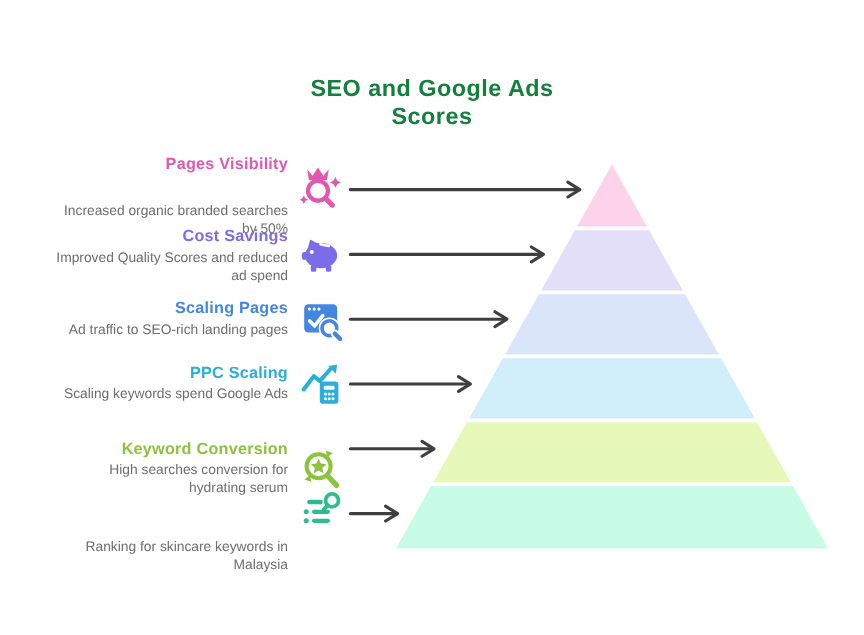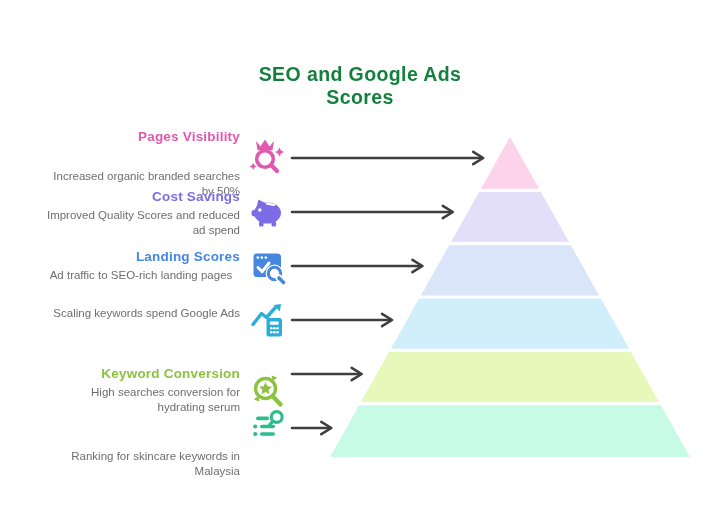--- a/index.html
+++ b/index.html
@@ -80,31 +80,32 @@
       <div class="row-desc" style="color: rgb(110, 110, 110);">Improved Quality Scores and reduced ad spend</div>
     </div>
     <span class="row-icon" style="color: rgb(125, 108, 232); top: 3px;">
       <svg viewBox="0 0 40 40">
             <use href="#piggy-bank-icon"></use>
           </svg>
     </span>
   </div>
       <div class="row" style="top: 249px;">
     <div class="row-text">
-      <div class="row-label" style="color: rgb(68, 134, 224);">Landing Scores</div>
-      <div class="row-desc" style="color: rgb(110, 110, 110); text-align: center;">Ad traffic to SEO-rich landing pages</div>
+      <div class="row-label" style="color: rgb(68, 134, 224);">Scaling Pages</div>
+      <div class="row-desc" style="color: rgb(110, 110, 110);">Ad traffic to SEO-rich landing pages</div>
     </div>
     <span class="row-icon" style="color: rgb(68, 134, 224); top: -2px;">
       <svg viewBox="0 0 40 40">
             <use href="#browser-check-search-icon"></use>
           </svg>
     </span>
   </div>
       <div class="row" style="top: 303px;">
     <div class="row-text">
+      <div class="row-label" style="color: rgb(41, 175, 217);">PPC Scaling</div>
       <div class="row-desc" style="color: rgb(110, 110, 110);">Scaling keywords spend Google Ads</div>
     </div>
     <span class="row-icon" style="color: rgb(41, 175, 217); top: -2px;">
       <svg viewBox="0 0 40 40">
             <use href="#trend-calculator-icon"></use>
           </svg>
     </span>
   </div>
       <div class="row" style="top: 366px;">
     <div class="row-text">

